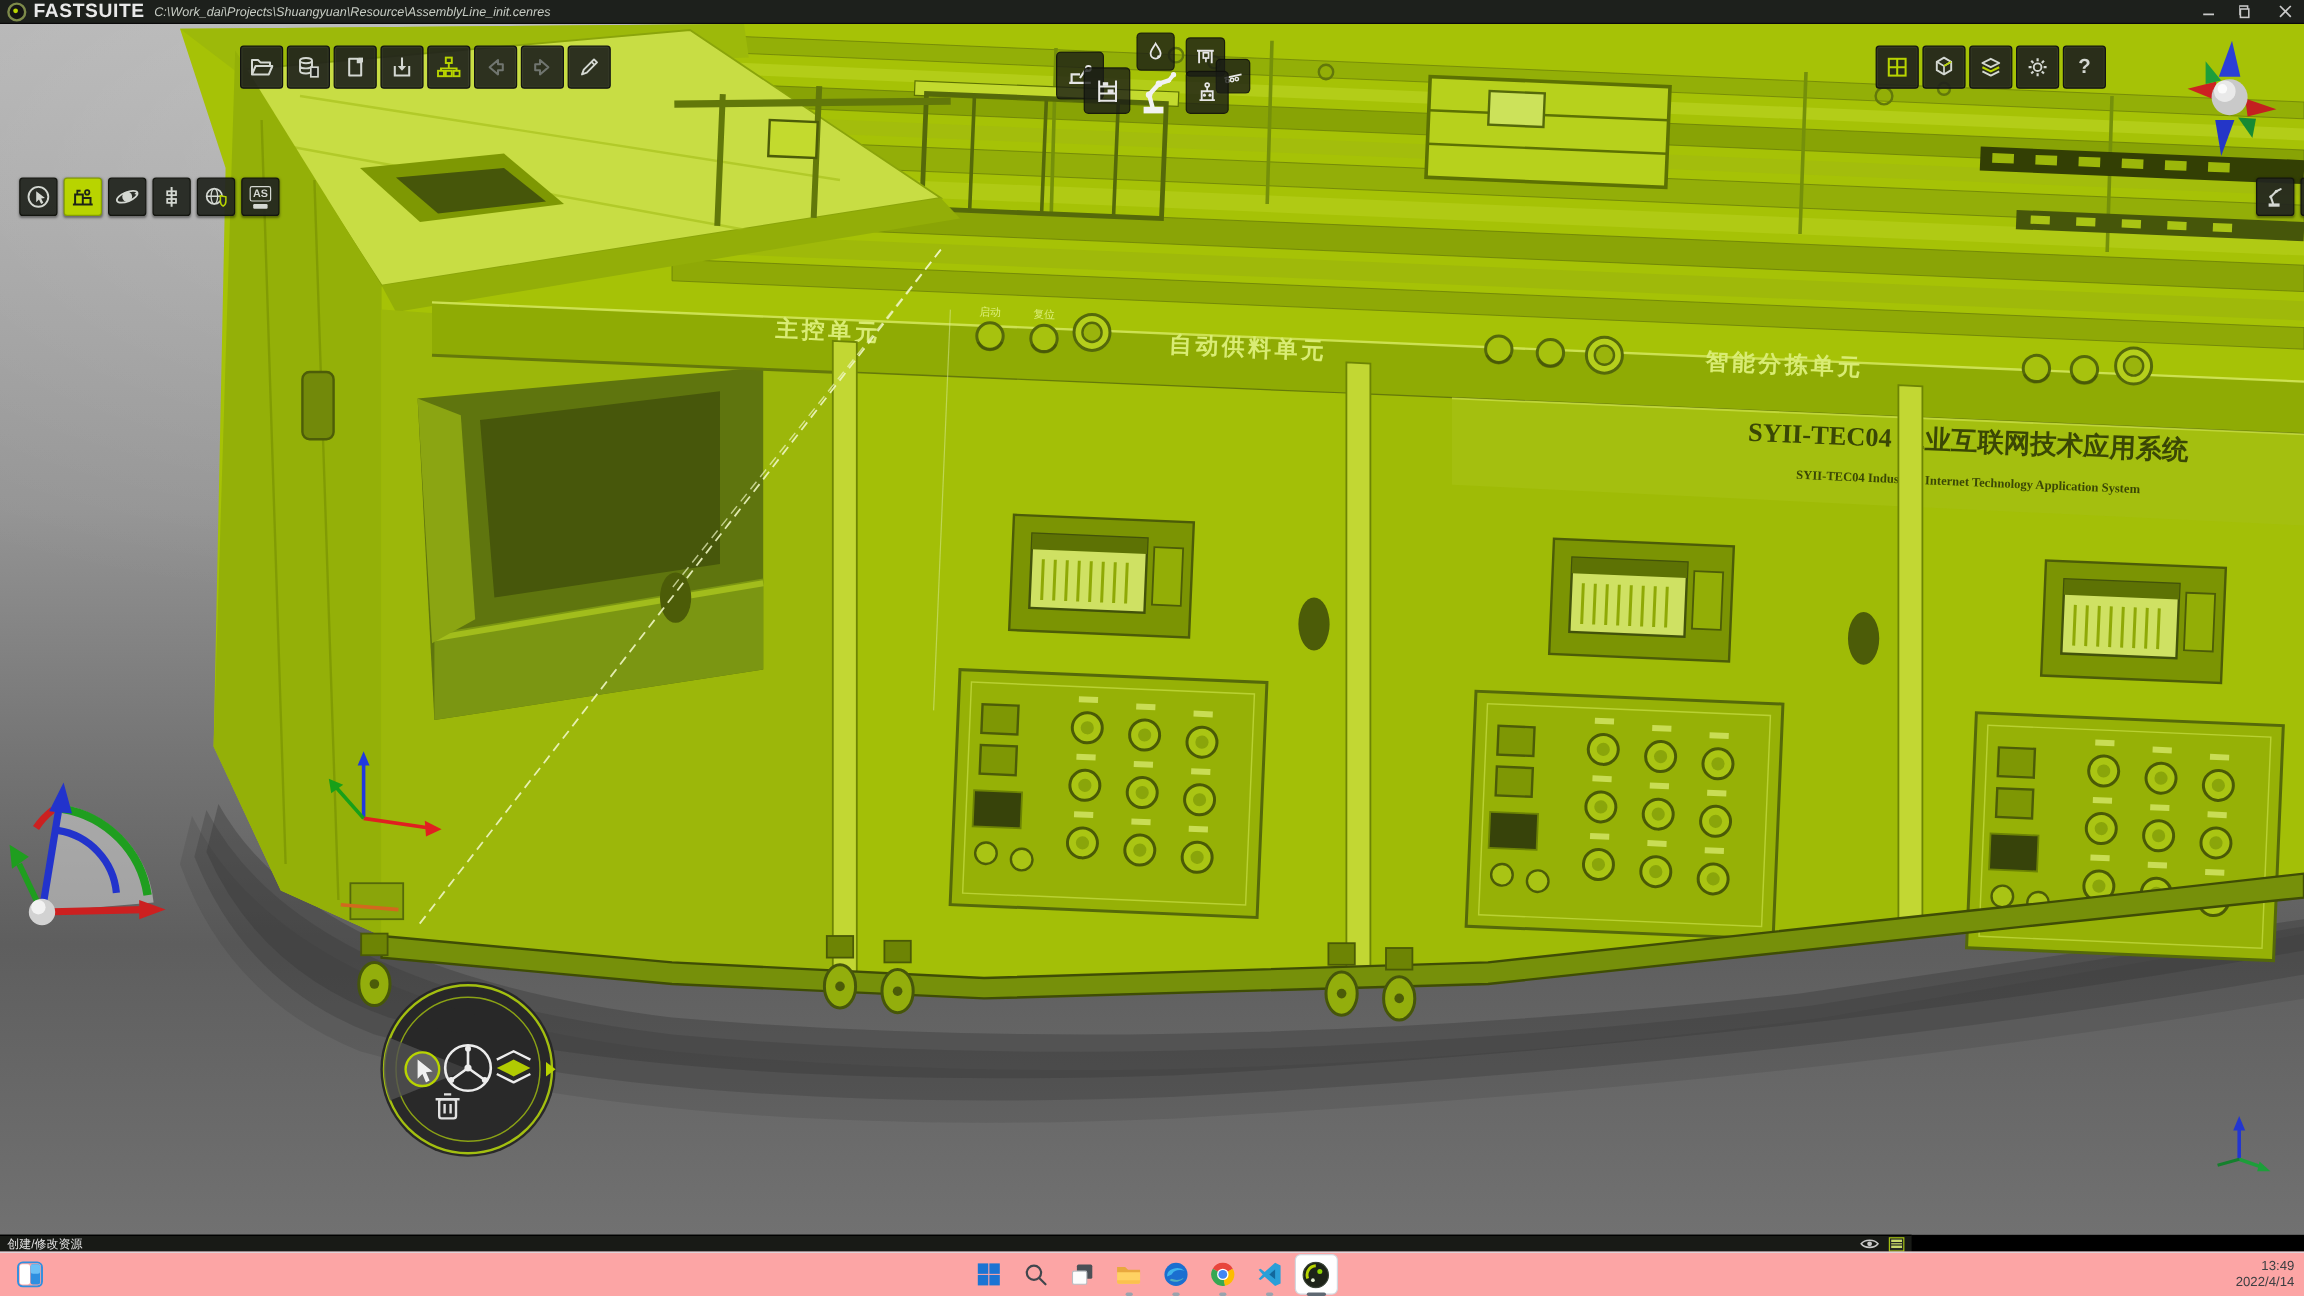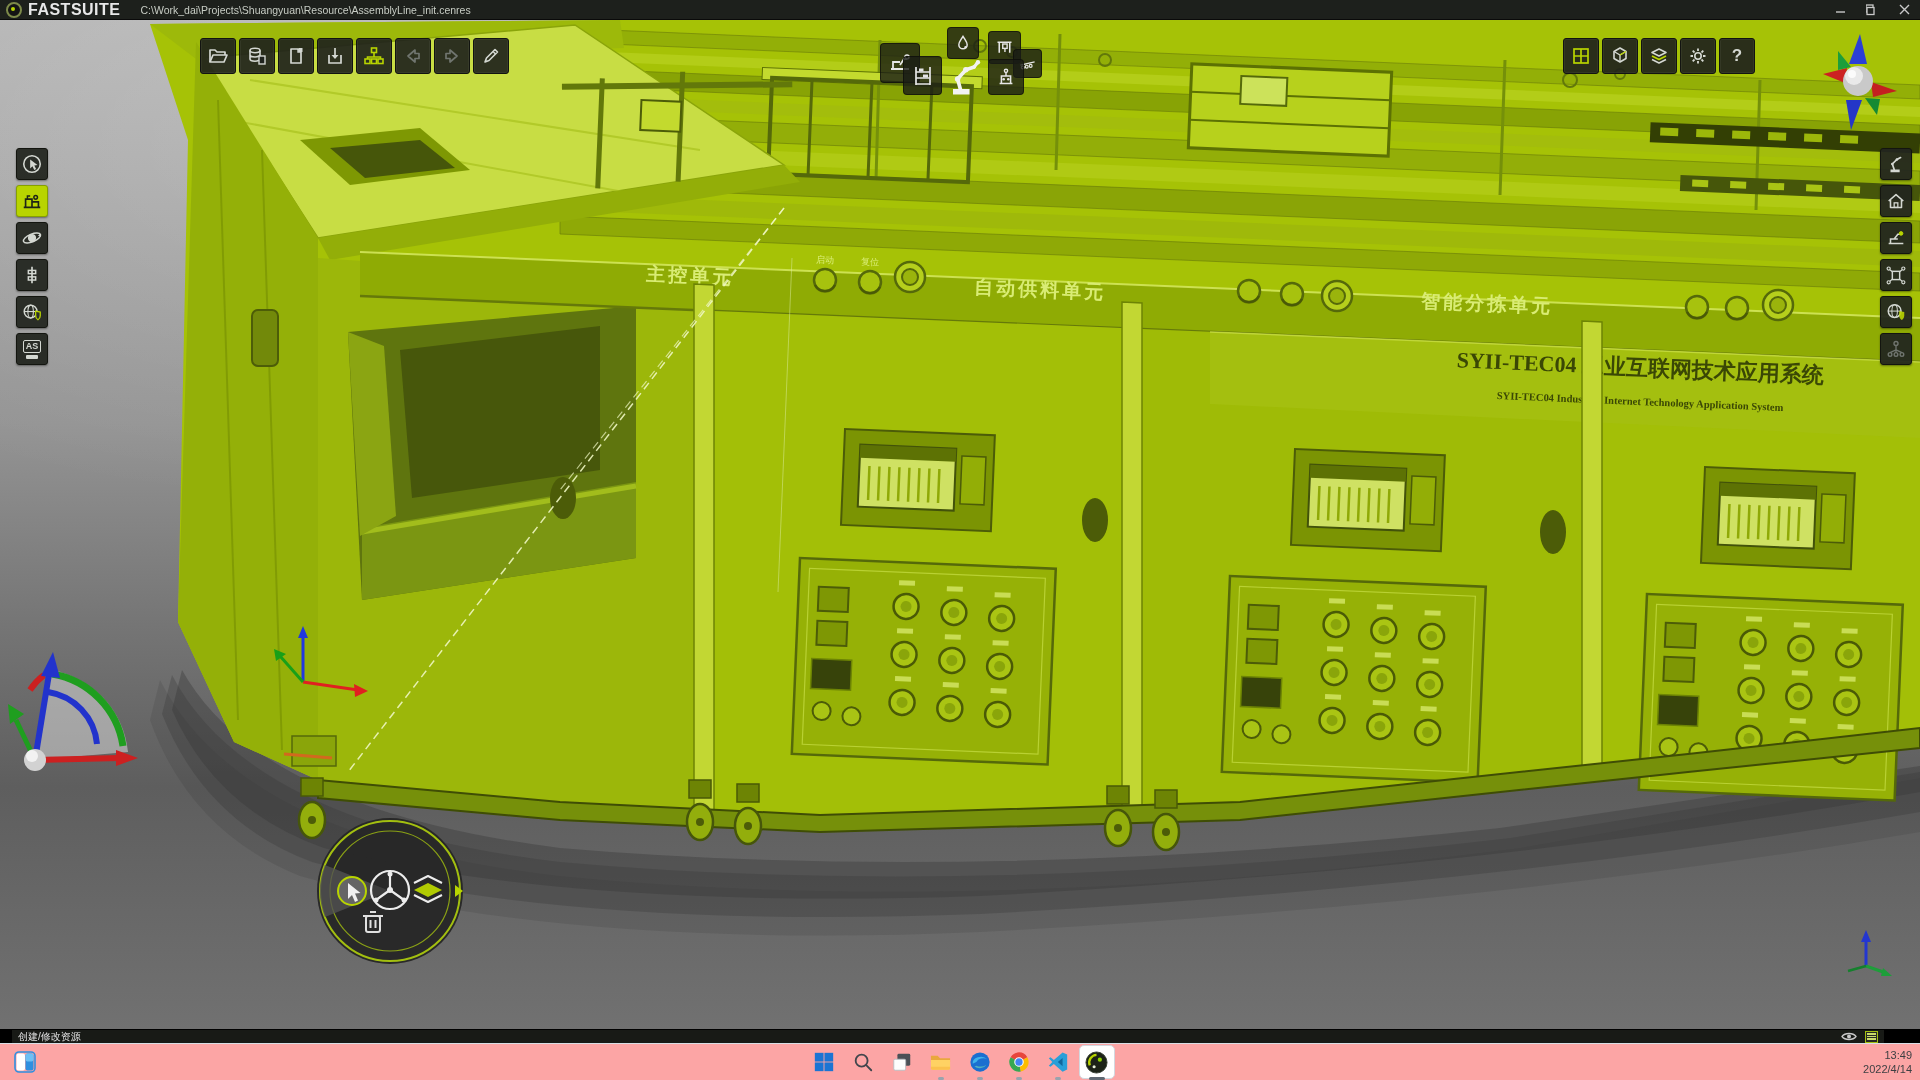--- a/index.html
+++ b/index.html
@@ -5,51 +5,51 @@
   html,body{margin:0;padding:0;width:1920px;height:1080px;overflow:hidden;
     font-family:"Liberation Sans","DejaVu Sans",sans-serif;background:#000;}
   .abs{position:absolute;}
   
   #titlebar{position:absolute;left:0;top:0;width:1920px;height:20px;background:#1d201c;
     display:flex;align-items:center;color:#e8e8e8;z-index:50;border-bottom:1px solid #0a0a0a;box-sizing:border-box;}
   #app-logo{width:12px;height:12px;border-radius:50%;border:2px solid #7d8a4a;margin:0 6px 0 6px;
     background:#141414;position:relative;}
   #app-logo::after{content:"";position:absolute;left:3px;top:3px;width:4px;height:4px;border-radius:50%;background:#b8d400;}
   #app-name{font-size:16px;font-weight:bold;letter-spacing:.5px;}
-  #file-path{font-size:10.5px;color:#c7ccc4;margin-left:20px;}
+  #file-path{font-size:10.5px;color:#c7ccc4;margin-left:8px;font-style:italic;}
   #win-controls{margin-left:auto;display:flex;height:100%;}
   .wbtn{width:32px;height:100%;display:flex;align-items:center;justify-content:center;}
   
   #viewport{position:absolute;left:0;top:20px;width:1920px;height:1009px;
     background:
       radial-gradient(1200px 620px at 18% 10%, rgba(255,255,255,.17), rgba(255,255,255,0) 62%),
       linear-gradient(180deg,#b3b3b3 0%,#a7a7a7 16%,#949494 40%,#757575 60%,#5e5e5e 76%,#6a6a6a 91%,#717171 100%);
     overflow:hidden;}
   #scene{position:absolute;left:0;top:0;}
   
   .toolbar{position:absolute;display:flex;gap:3px;z-index:30;}
   .tbtn{width:34px;height:34px;background:rgba(31,34,28,.92);border:1px solid #121410;border-radius:3px;
     display:flex;align-items:center;justify-content:center;box-shadow:inset 0 0 0 1px rgba(255,255,255,.05);}
   .help-glyph{font-size:17px;font-weight:bold;color:#d4d8d2;}
   
-  .dock{position:absolute;display:flex;flex-direction:column;gap:5px;z-index:30;align-items:center;}
+  .dock{position:absolute;display:flex;flex-direction:row;gap:5px;z-index:30;align-items:center;}
   .dbtn{width:30px;height:30px;background:rgba(34,37,31,.94);border:1px solid #13150f;border-radius:3px;
     display:flex;align-items:center;justify-content:center;box-shadow:0 1px 2px rgba(0,0,0,.4);}
   .dbtn.active{background:#b8d400;border-color:#86a000;}
   .as-wrap{display:flex;flex-direction:column;align-items:center;line-height:1;}
   .as-label{font-size:9px;font-weight:bold;color:#d4d8d2;border:1.4px solid #d4d8d2;border-radius:2px;padding:1px 2px;}
   .as-bar{width:12px;height:4px;background:#d4d8d2;margin-top:2px;border-radius:1px;}
   
   .ftile{position:absolute;background:rgba(25,28,21,.80);border-radius:4px;border:1px solid rgba(10,12,8,.6);
     display:flex;align-items:center;justify-content:center;z-index:25;}
   
   #radial-menu{position:absolute;left:315px;top:796px;width:150px;height:150px;z-index:40;}
   
-  #statusbar{position:absolute;left:0;top:1029px;width:1872px;height:14px;background:#181a16;z-index:50;
-    display:flex;align-items:center;color:#e2e2e2;font-size:10px;border-top:1px solid #000;box-sizing:border-box;margin-left:12px;}
+  #statusbar{position:absolute;left:0;top:1029px;width:1593px;height:14px;background:#181a16;z-index:50;
+    display:flex;align-items:center;color:#e2e2e2;font-size:10px;border-top:1px solid #000;box-sizing:border-box;}
   #status-text{margin-left:6px;}
   #status-icons{margin-left:auto;margin-right:6px;display:flex;align-items:center;gap:8px;}
   .mini-list-icon{width:13px;height:12px;border:1px solid #a3bf10;background:#262823;display:flex;flex-direction:column;
     justify-content:center;gap:1px;padding:1px;box-sizing:border-box;}
   .mini-list-icon i{display:block;height:1.5px;background:#c9d96a;}
   
   #taskbar{position:absolute;left:0;top:1043px;width:1920px;height:37px;background:#fca5a5;z-index:60;
     border-top:1px solid #d9dee5;box-sizing:border-box;}
   #widgets-btn{position:absolute;left:12px;top:5px;width:26px;height:26px;}
   #task-center{position:absolute;left:0;top:0;width:100%;height:100%;display:flex;align-items:center;justify-content:center;gap:13px;}

